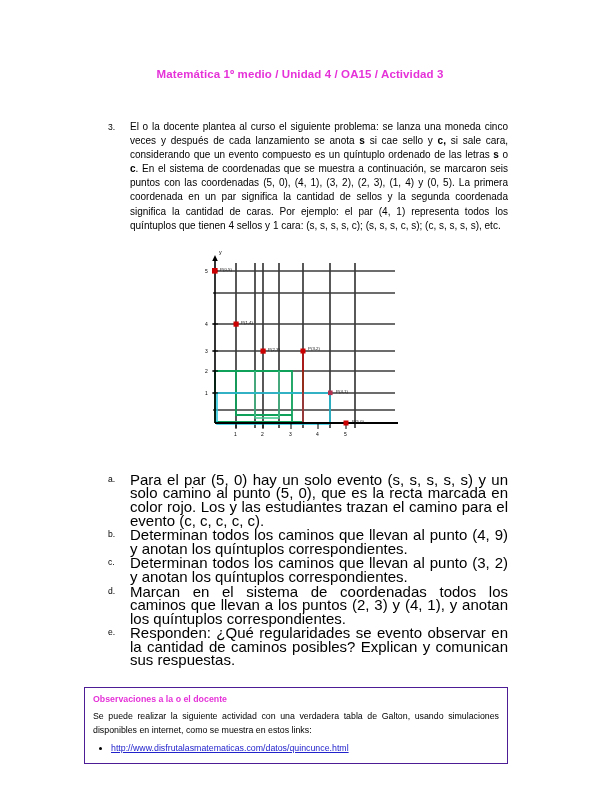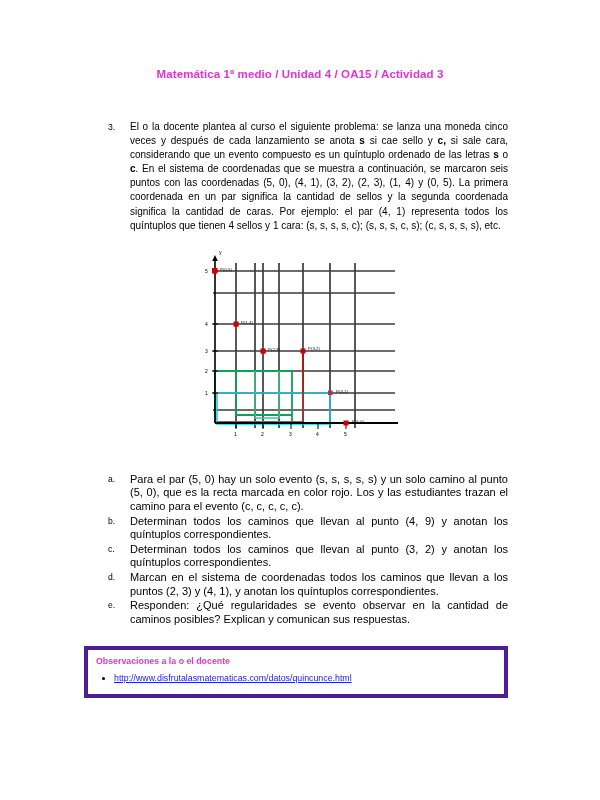--- a/index.html
+++ b/index.html
@@ -77,29 +77,29 @@
     margin-bottom: 1px;
   }
   .letter-marker {
     flex: 0 0 22px;
     width: 22px;
     font-size: 8.6px;
     line-height: 13.6px;
   }
   .letter-body {
     flex: 1;
-    font-size: 11px;
+    font-size: 15px;
     line-height: 13.6px;
     text-align: justify;
   }
 
   
   .obs-box {
     margin: 20px 92px 0 84px;
-    border: 4px solid #4c1d95;
+    border: 1px solid #4c1d95;
     padding: 6px 8px 8px 8px;
     box-sizing: border-box;
   }
   .obs-title {
     color: #e531d8;
     font-weight: bold;
     font-size: 8.8px;
     margin: 0 0 6px 0;
   }
   .obs-text {
@@ -257,18 +257,19 @@
         <div class="letter-body">Marcan en el sistema de coordenadas todos los caminos que llevan a los puntos (2, 3) y (4, 1), y anotan los quíntuplos correspondientes.</div>
       </div>
       <div class="letter-row">
         <div class="letter-marker">e.</div>
         <div class="letter-body">Responden: ¿Qué regularidades se evento observar en la cantidad de caminos posibles? Explican y comunican sus respuestas.</div>
       </div>
     </div>
 
   <div class="obs-box">
     <div class="obs-title">Observaciones a la o el docente</div>
+    <p class="obs-text">Se puede realizar la siguiente actividad con una verdadera tabla de Galton, usando simulaciones disponibles en internet, como se muestra en estos links:</p>
     <ul class="obs-links">
         <li><a href="#">http://www.disfrutalasmatematicas.com/datos/quincunce.html</a></li>
       </ul>
   </div>
 
 </div>
 
 </body></html>

